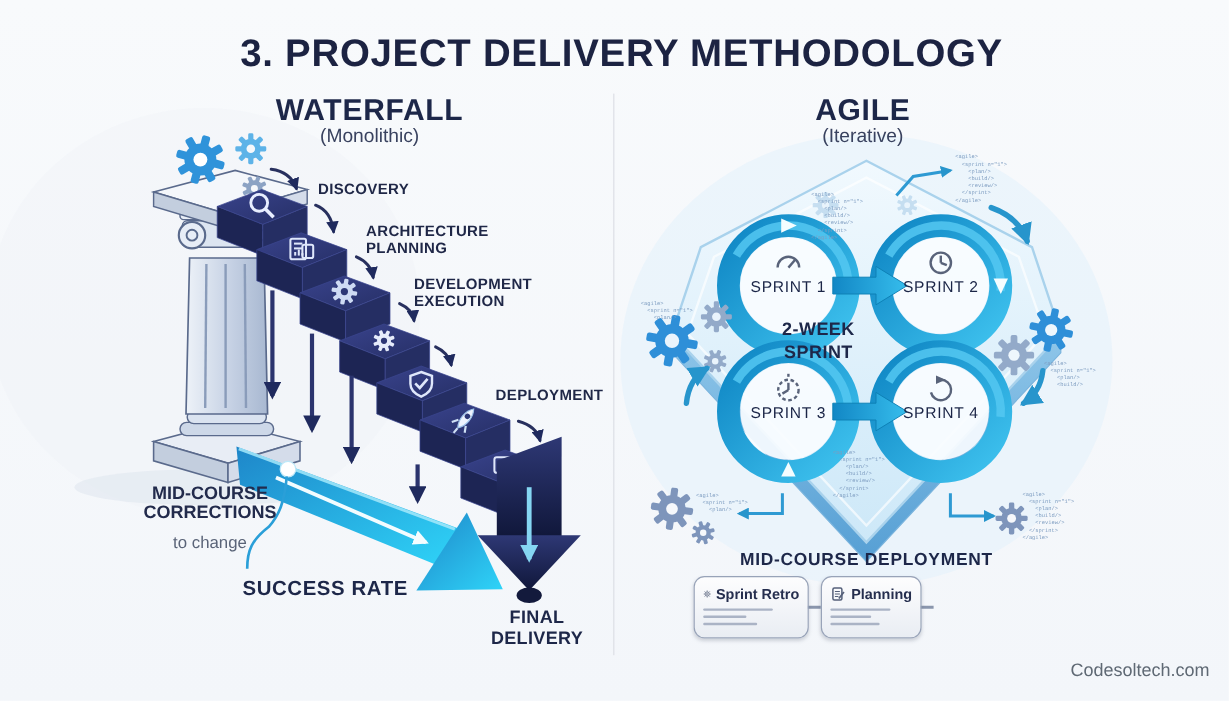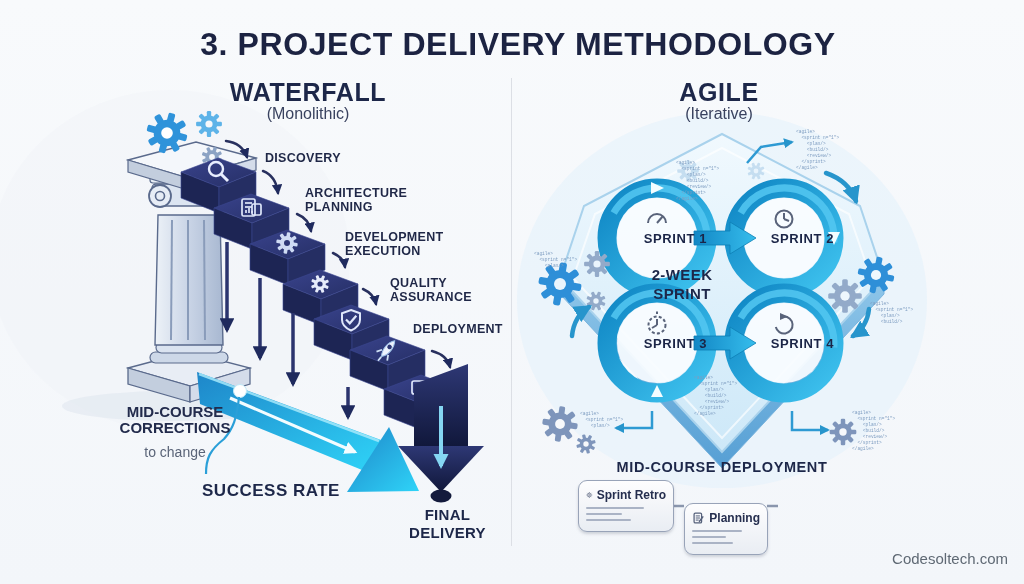--- a/index.html
+++ b/index.html
@@ -12,21 +12,21 @@
   .h2{font-size:25px;font-weight:800;color:#1d2749;letter-spacing:.6px;text-align:center;}
   .sub{font-size:16px;font-weight:400;color:#39425f;text-align:center;}
   .steplbl{font-size:12.5px;font-weight:700;color:#1f2747;letter-spacing:.3px;line-height:1.15;}
   .mclbl{font-size:15px;font-weight:800;color:#222b4c;text-align:center;line-height:1.08;}
   .mcsub{font-size:14px;font-weight:400;color:#5a6478;text-align:center;}
   .stat{font-size:31px;font-weight:800;text-align:center;letter-spacing:.5px;
         background:linear-gradient(90deg,#1d8fd4,#3fc9f2);
         -webkit-background-clip:text;background-clip:text;color:transparent;}
   .statlbl{font-size:17px;font-weight:800;color:#1d2749;text-align:center;letter-spacing:.5px;}
   .finallbl{font-size:15px;font-weight:800;color:#1d2749;text-align:center;line-height:1.18;letter-spacing:.3px;}
-  .sprintlbl{font-size:13px;font-weight:700;color:#1b2547;letter-spacing:.6px;text-align:right;}
+  .sprintlbl{font-size:13px;font-weight:400;color:#1b2547;letter-spacing:.6px;text-align:center;}
   .cyclelbl{font-size:15px;font-weight:800;color:#1d2749;text-align:center;line-height:1.25;letter-spacing:.4px;}
   .mch2{font-size:14.5px;font-weight:800;color:#1d2749;text-align:center;letter-spacing:.6px;}
   .wm{font-size:15px;font-weight:400;color:#5f6974;}
   .divider{position:absolute;left:511px;top:78px;width:1px;height:468px;background:#dcdfe5;z-index:1;}
   .codeblk{position:absolute;z-index:2;font-family:"Liberation Mono",monospace;font-size:4.5px;
            line-height:1.35;color:#7d9cc0;white-space:pre;}
   .card{position:absolute;top:480px;height:52px;z-index:2;box-sizing:border-box;
         background:linear-gradient(180deg,#fdfdfe,#e9edf3);border:1.5px solid #98a3b8;
         border-radius:9px;box-shadow:0 2px 3px rgba(90,100,120,.25);padding:6px 7px 5px;}
   .card-head{display:flex;align-items:center;gap:4px;white-space:nowrap;}
@@ -338,21 +338,20 @@
 <div class="divider"></div>
 
 <div class="abs h2" style="left:158px;width:300px;top:78px;">WATERFALL</div>
 <div class="abs sub" style="left:158px;width:300px;top:105px;">(Monolithic)</div>
 <div class="abs h2" style="left:569px;width:300px;top:78px;">AGILE</div>
 <div class="abs sub" style="left:569px;width:300px;top:105px;">(Iterative)</div>
 
 <div class="abs steplbl" style="left:265px;top:151px;width:120px;">DISCOVERY</div>
 <div class="abs steplbl" style="left:305px;top:186px;width:112px;">ARCHITECTURE PLANNING</div>
 <div class="abs steplbl" style="left:345px;top:230px;width:112px;">DEVELOPMENT EXECUTION</div>
-<div class="abs steplbl" style="left:390px;top:276px;width:95px;">QUALITY ASSURANCE</div>
 <div class="abs steplbl" style="left:413px;top:322px;width:120px;">DEPLOYMENT</div>
 
 <div class="abs mclbl" style="left:110px;width:130px;top:404px;">MID-COURSE</div>
 <div class="abs mclbl" style="left:110px;width:130px;top:420px;">CORRECTIONS</div>
 <div class="abs mcsub" style="left:110px;width:130px;top:444px;">to change</div>
 
 <div class="abs finallbl" style="left:400px;width:95px;top:506px;">
   <div>FINAL</div>
   <div>DELIVERY</div>
 </div>
@@ -428,21 +427,21 @@
     </svg>
     <span class="card-label">Sprint Retro</span>
   </div>
   <div class="card-lines">
     <div style="width:72%"></div>
         <div style="width:45%"></div>
         <div style="width:56%"></div>
   </div>
 </div>
 
-<div class="card" style="left:684px;width:84px;margin-top:23px;">
+<div class="card" style="left:684px;width:84px;">
   <div class="card-head">
     <svg width="16" height="16" viewBox="0 0 16 16">
       <rect x="2.5" y="2" width="9" height="12" rx="1.5" fill="none" stroke="#55607a" stroke-width="1.5"></rect>
       <line x1="4.5" y1="5.5" x2="9.5" y2="5.5" stroke="#55607a" stroke-width="1.2"></line>
       <line x1="4.5" y1="8" x2="9.5" y2="8" stroke="#55607a" stroke-width="1.2"></line>
       <line x1="4.5" y1="10.5" x2="8" y2="10.5" stroke="#55607a" stroke-width="1.2"></line>
       <line x1="13.5" y1="6" x2="8.5" y2="12.5" stroke="#55607a" stroke-width="1.8"></line>
     </svg>
     <span class="card-label">Planning</span>
   </div>

